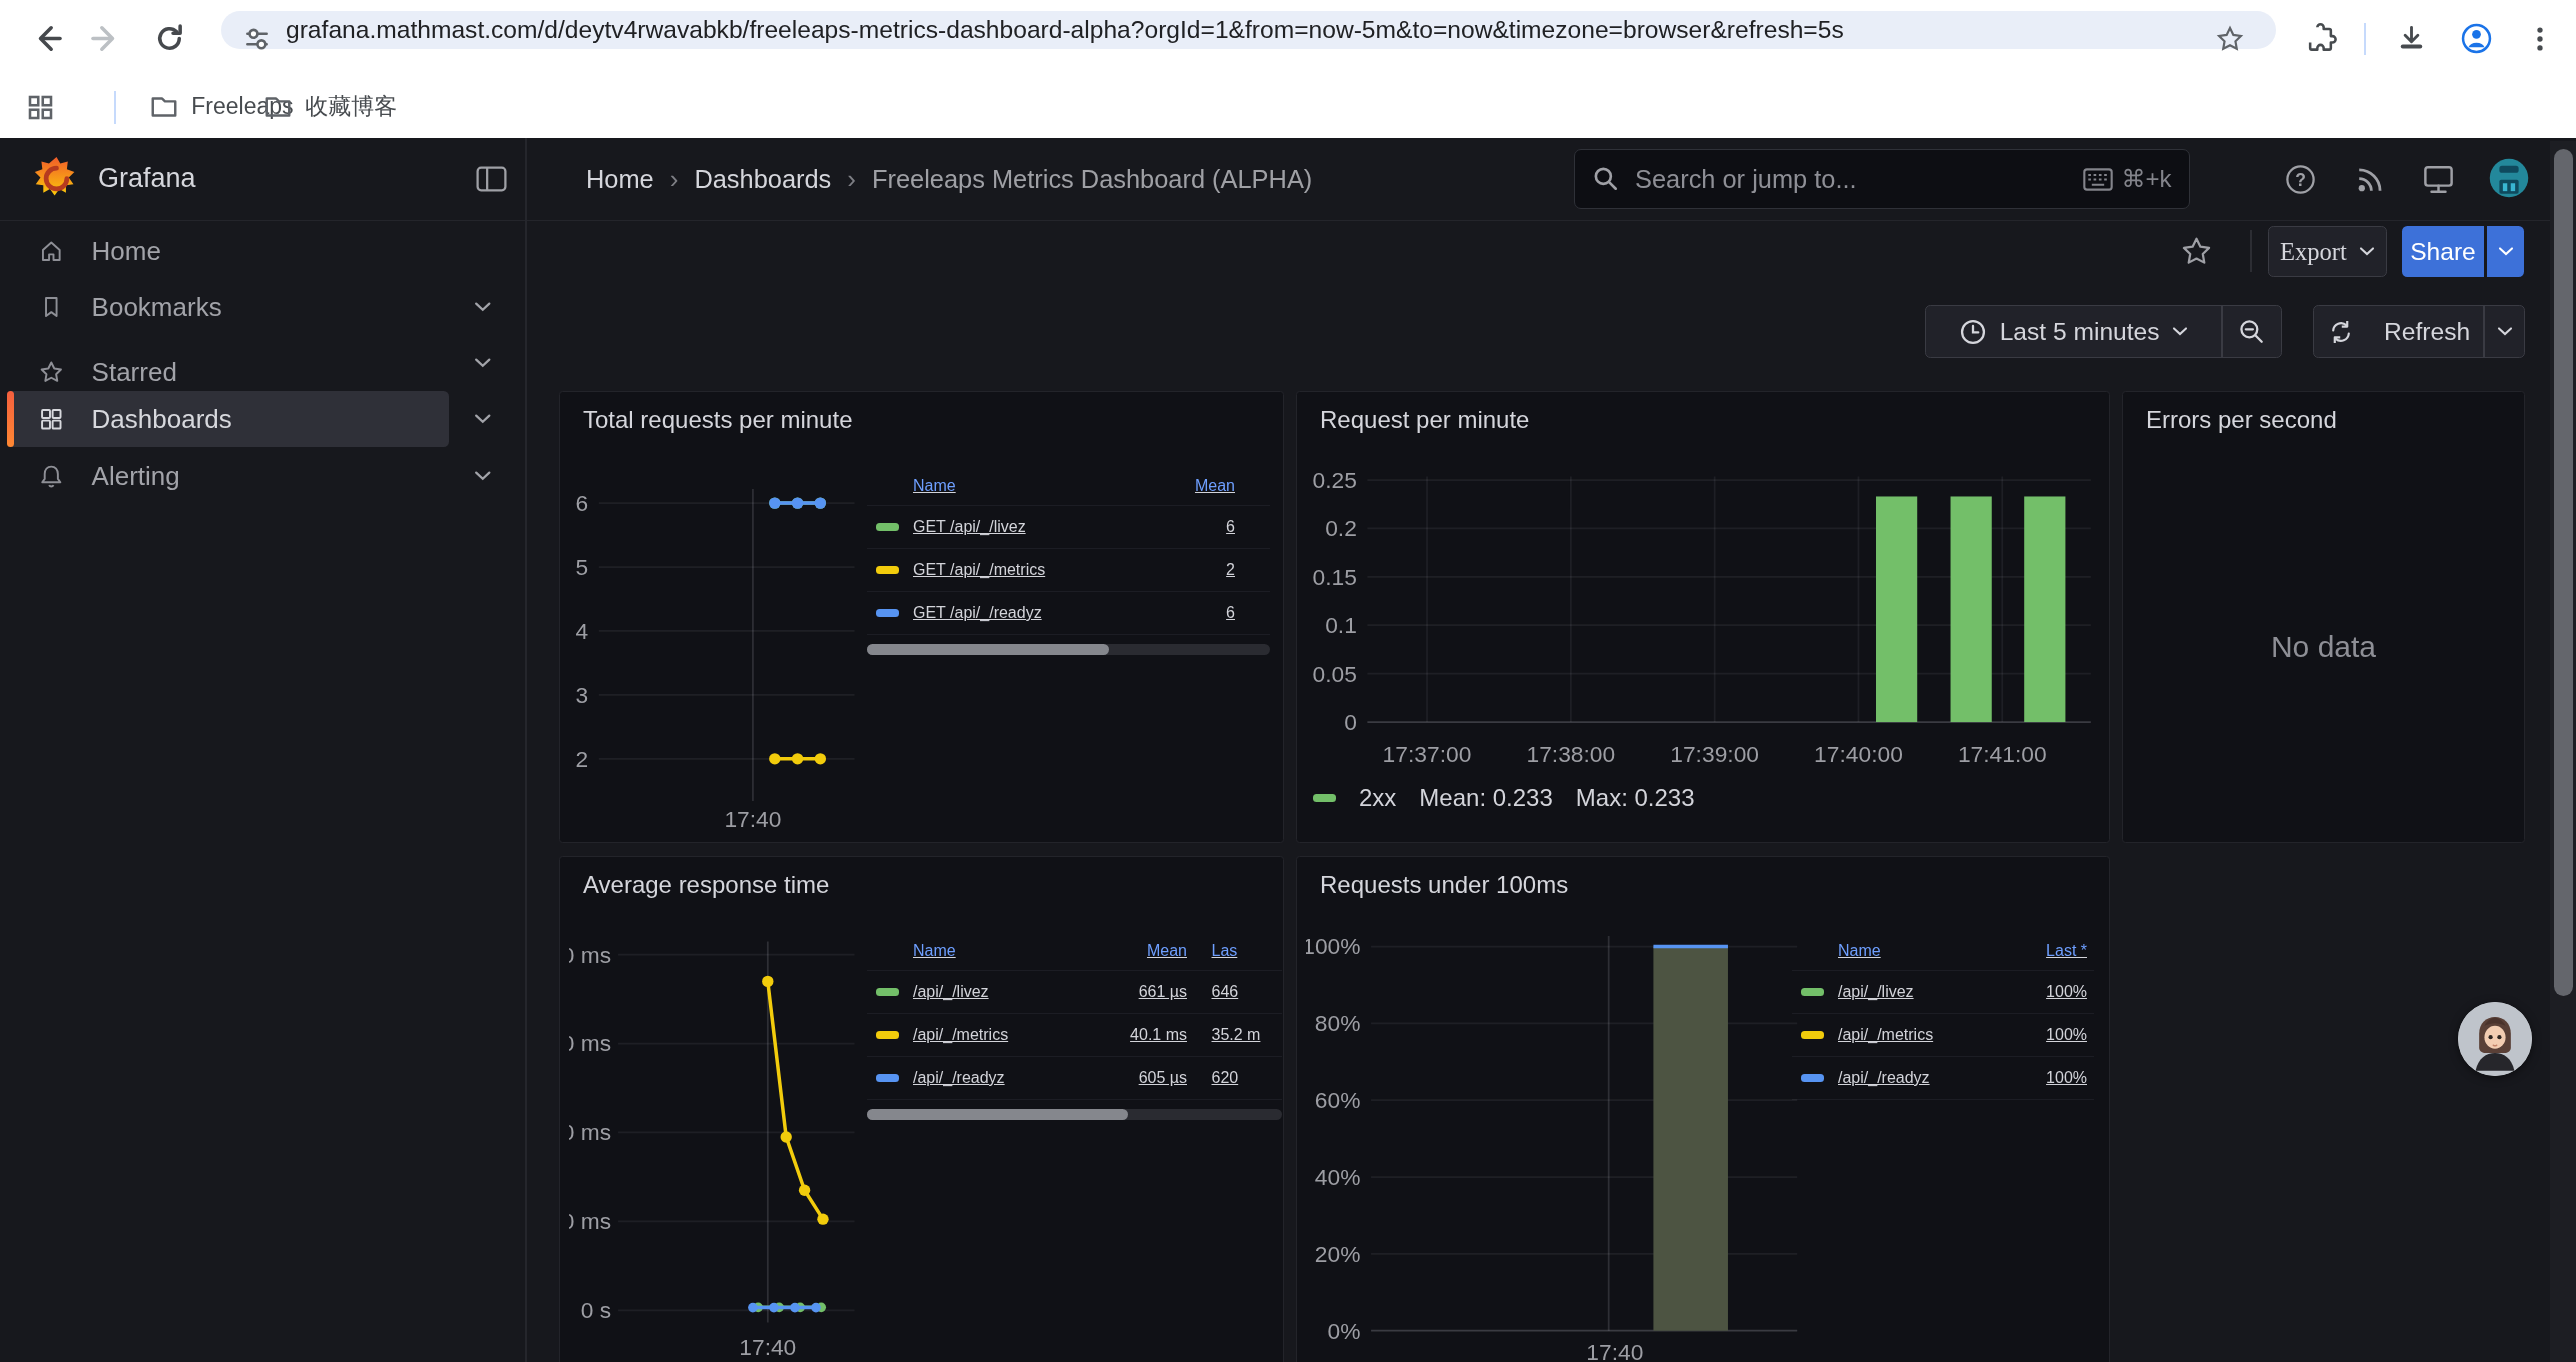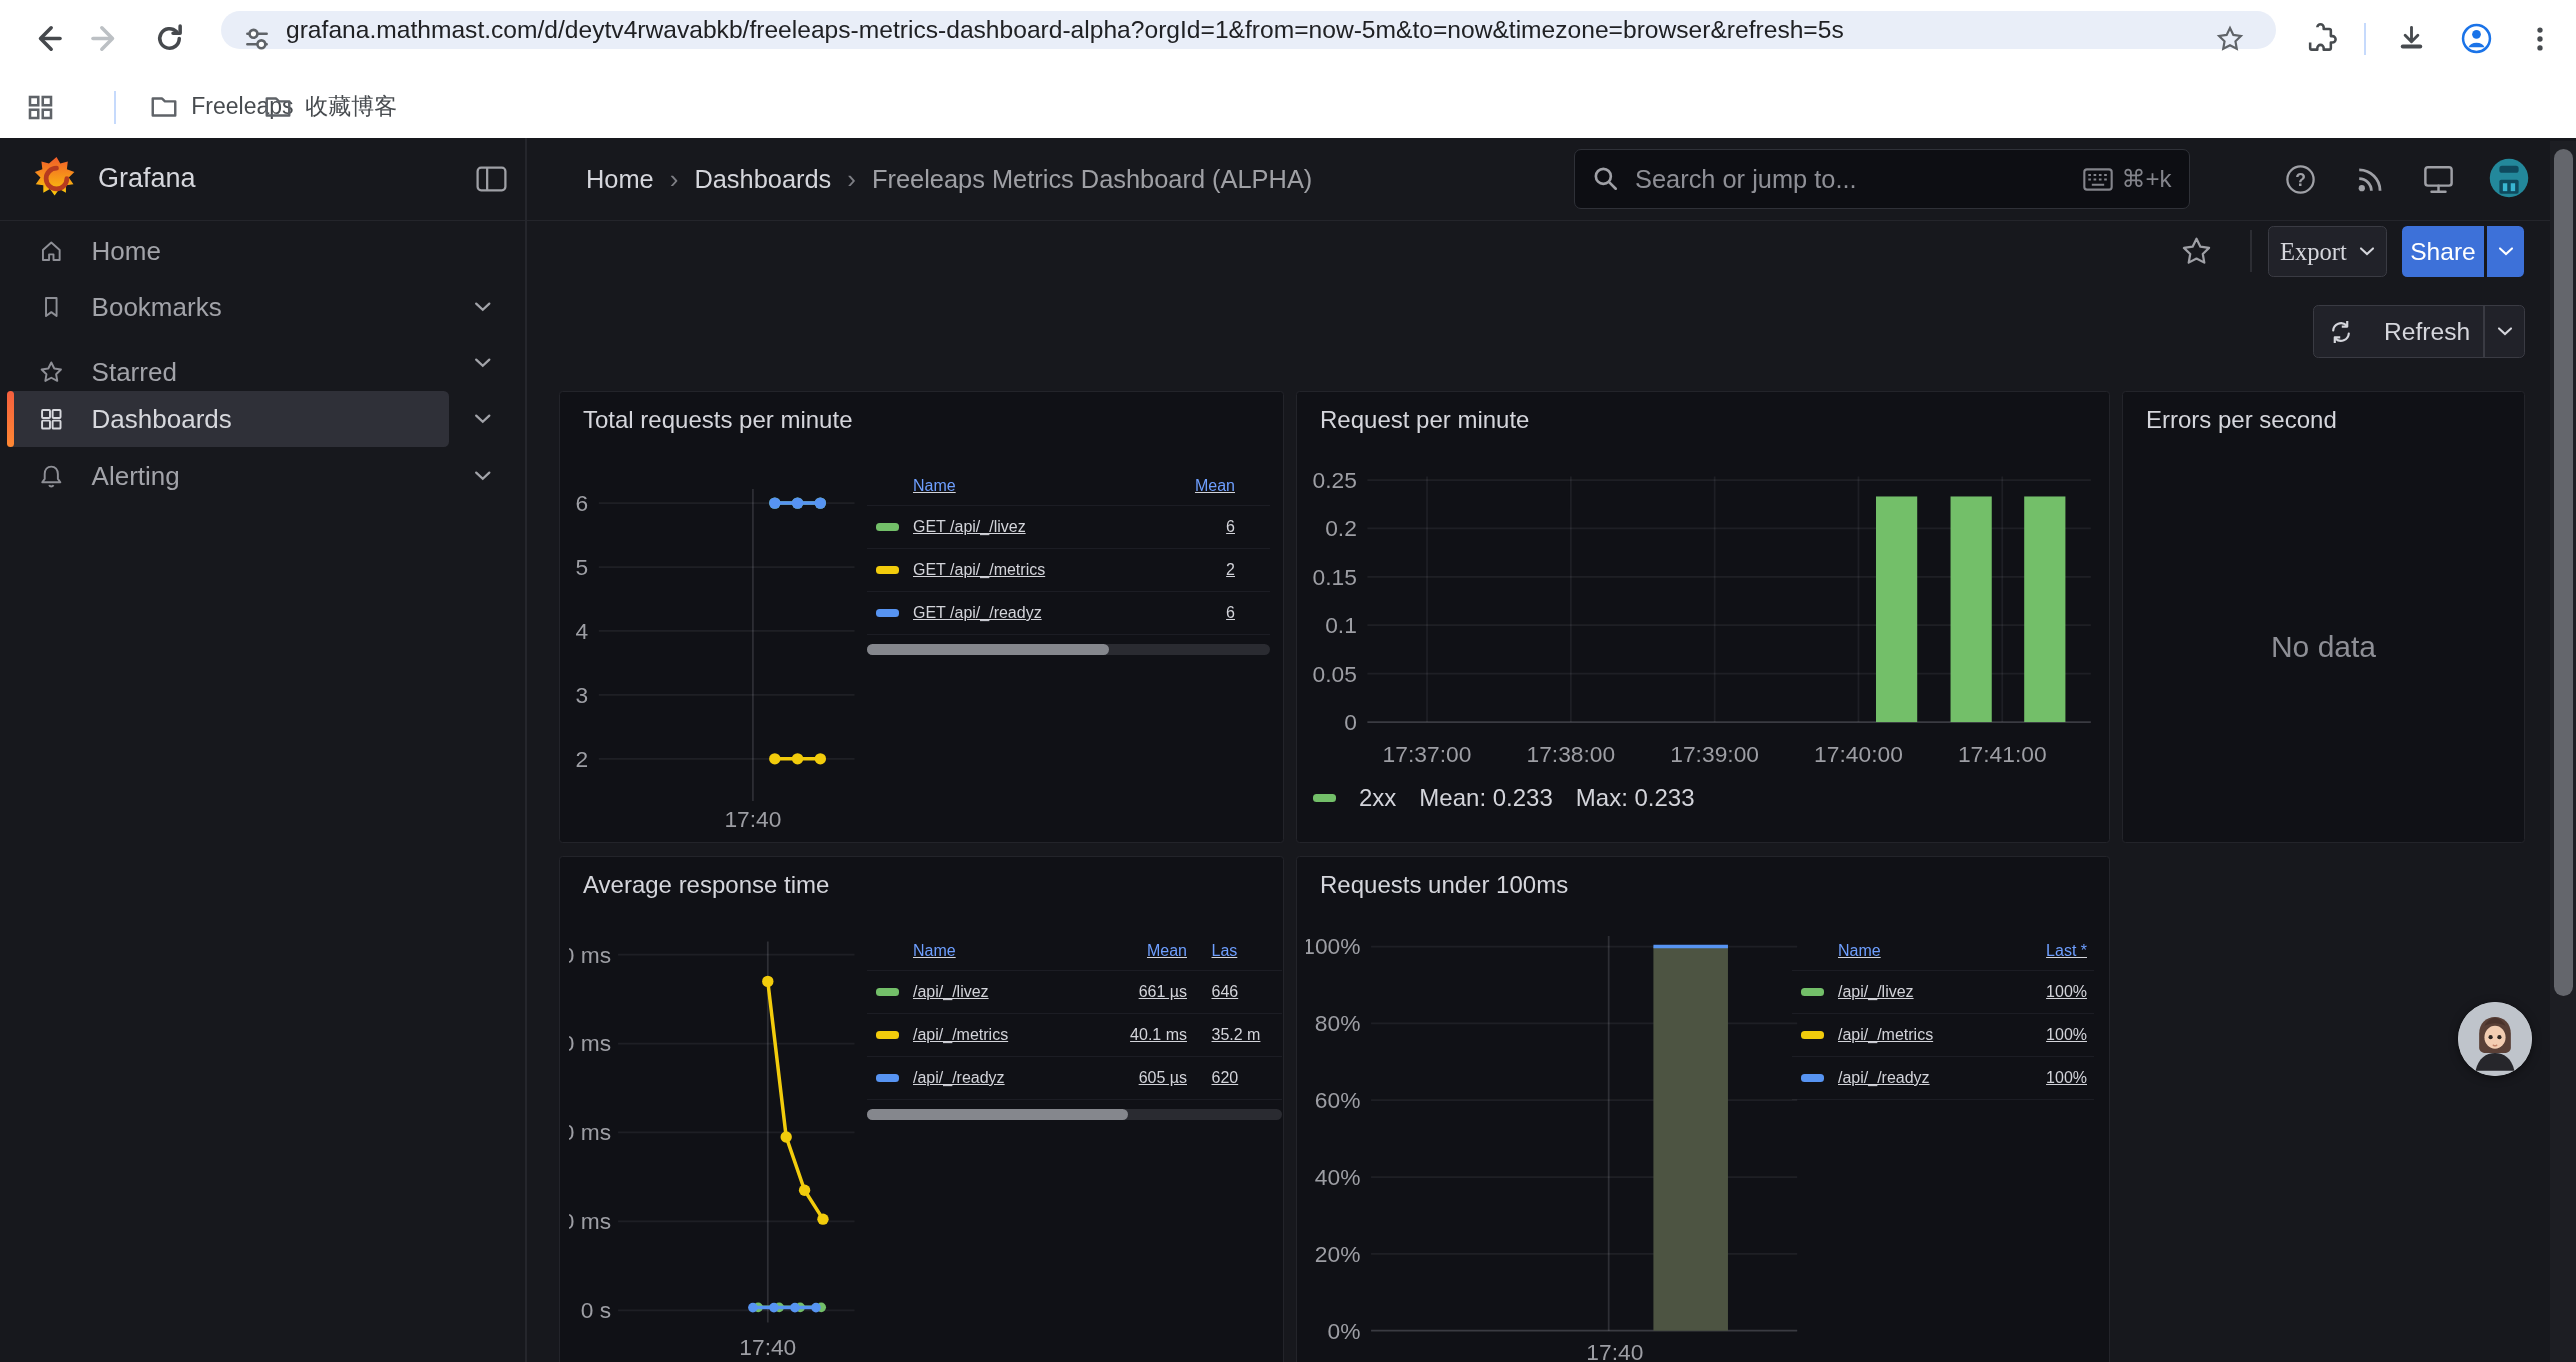--- a/index.html
+++ b/index.html
@@ -318,20 +318,39 @@
   </div>
   <div class="btn" id="share-btn" style="left:2402px;top:88px;width:82px;">
     <span>Share</span>
   </div>
   <div class="btn" id="share-chev" style="left:2487px;top:88px;width:37px;">
     <svg width="16" height="10.5" viewBox="0 0 20 13">
         <path d="M2.5 3 10 10 17.5 3" fill="none" stroke="#ffffff" stroke-width="2.6" stroke-linecap="round"></path>
       </svg>
   </div>
 
+  <div class="grp" style="left:1925px;top:167px;width:357px;">
+    <div class="seg" style="flex:1;gap:12.3px;">
+      <svg width="28" height="28" viewBox="0 0 32 32">
+          <circle cx="16" cy="16" r="12.5" fill="none" stroke="#d5d6dc" stroke-width="2.6"></circle>
+          <path d="M16 9v7.5h6" fill="none" stroke="#d5d6dc" stroke-width="2.6" stroke-linecap="round"></path>
+        </svg>
+      <span>Last 5 minutes</span>
+      <svg width="16" height="10.5" viewBox="0 0 20 13">
+          <path d="M2.5 3 10 10 17.5 3" fill="none" stroke="#d5d6dc" stroke-width="2.6" stroke-linecap="round"></path>
+        </svg>
+    </div>
+    <div class="segdiv"></div>
+    <div class="seg" style="width:58px;">
+      <svg width="30" height="30" viewBox="0 0 34 34">
+          <circle cx="14" cy="14" r="9" fill="none" stroke="#d5d6dc" stroke-width="2.6"></circle>
+          <path d="M10 14h8M21 21l7 7" stroke="#d5d6dc" stroke-width="2.6" stroke-linecap="round"></path>
+        </svg>
+    </div>
+  </div>
   <div class="grp" style="left:2313px;top:167px;width:212px;">
     <div class="seg" style="flex:1;gap:29px;text-align:right;">
       <svg width="28" height="28" viewBox="0 0 36 36">
           <path d="M8 16a10 10 0 0 1 17-6.5" fill="none" stroke="#d5d6dc" stroke-width="2.8" stroke-linecap="round"></path>
           <path d="M26 4v7h-7" fill="none" stroke="#d5d6dc" stroke-width="2.8" stroke-linejoin="round"></path>
           <path d="M28 20a10 10 0 0 1-17 6.5" fill="none" stroke="#d5d6dc" stroke-width="2.8" stroke-linecap="round"></path>
           <path d="M10 32v-7h7" fill="none" stroke="#d5d6dc" stroke-width="2.8" stroke-linejoin="round"></path>
         </svg>
       <span>Refresh</span>
     </div>

